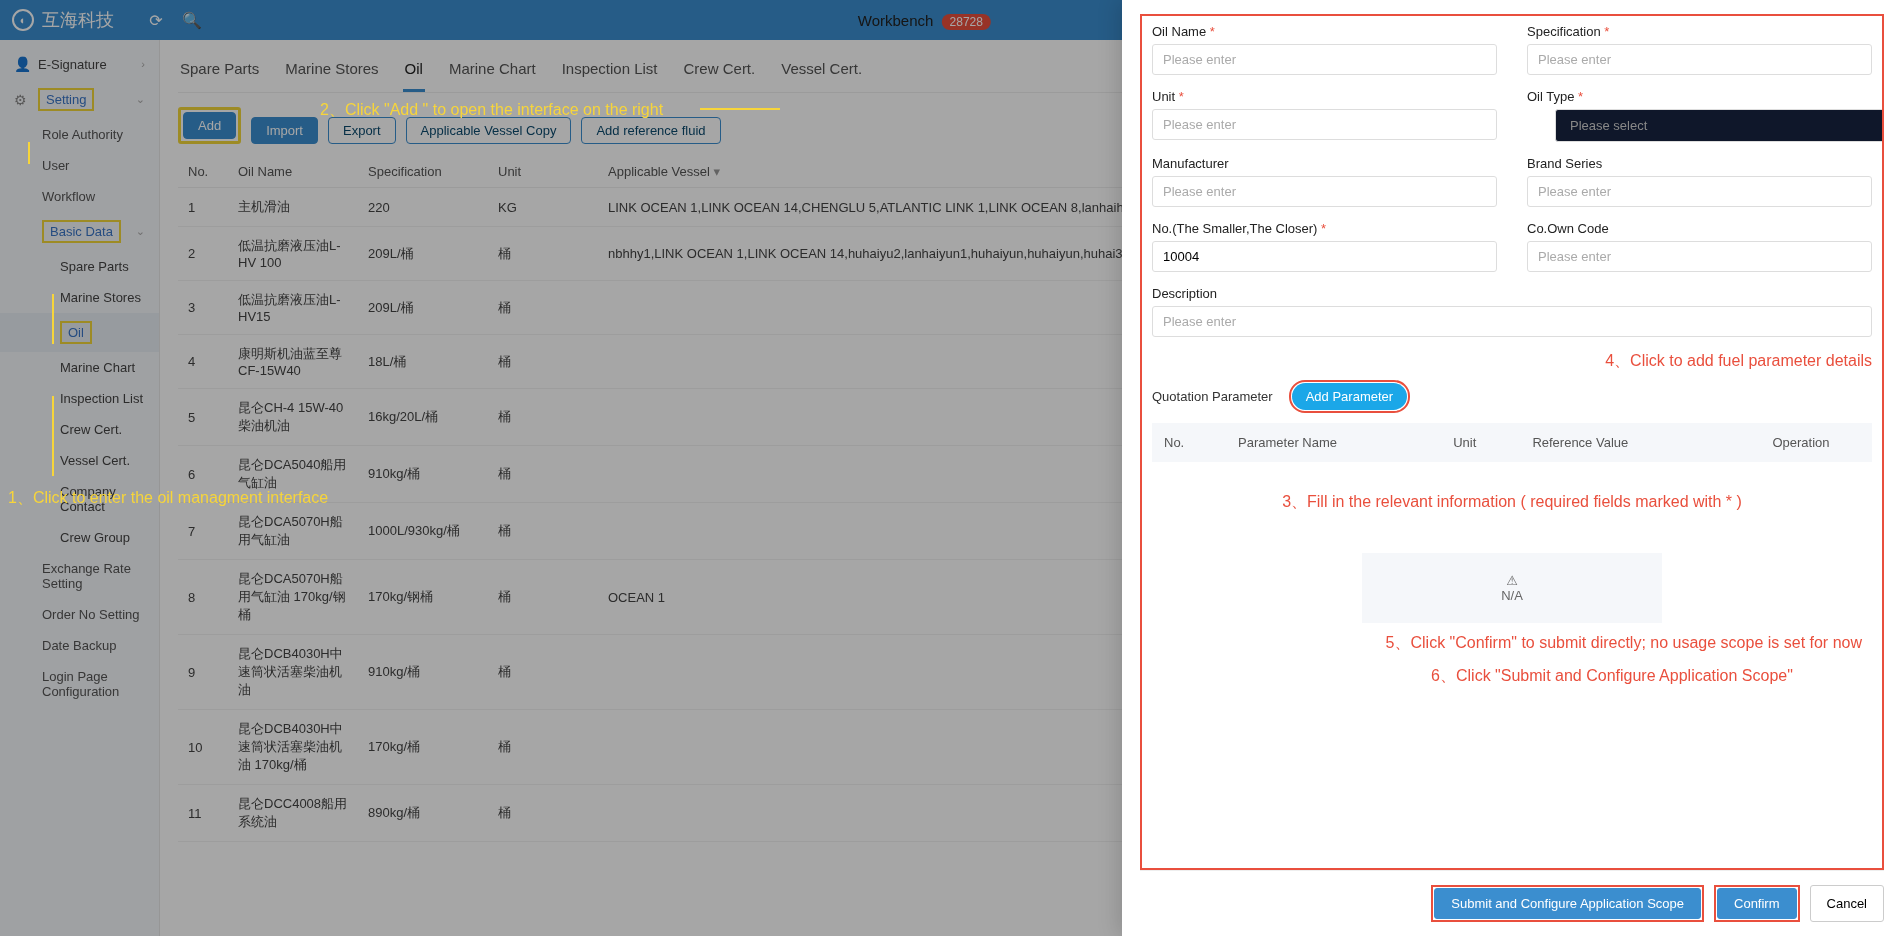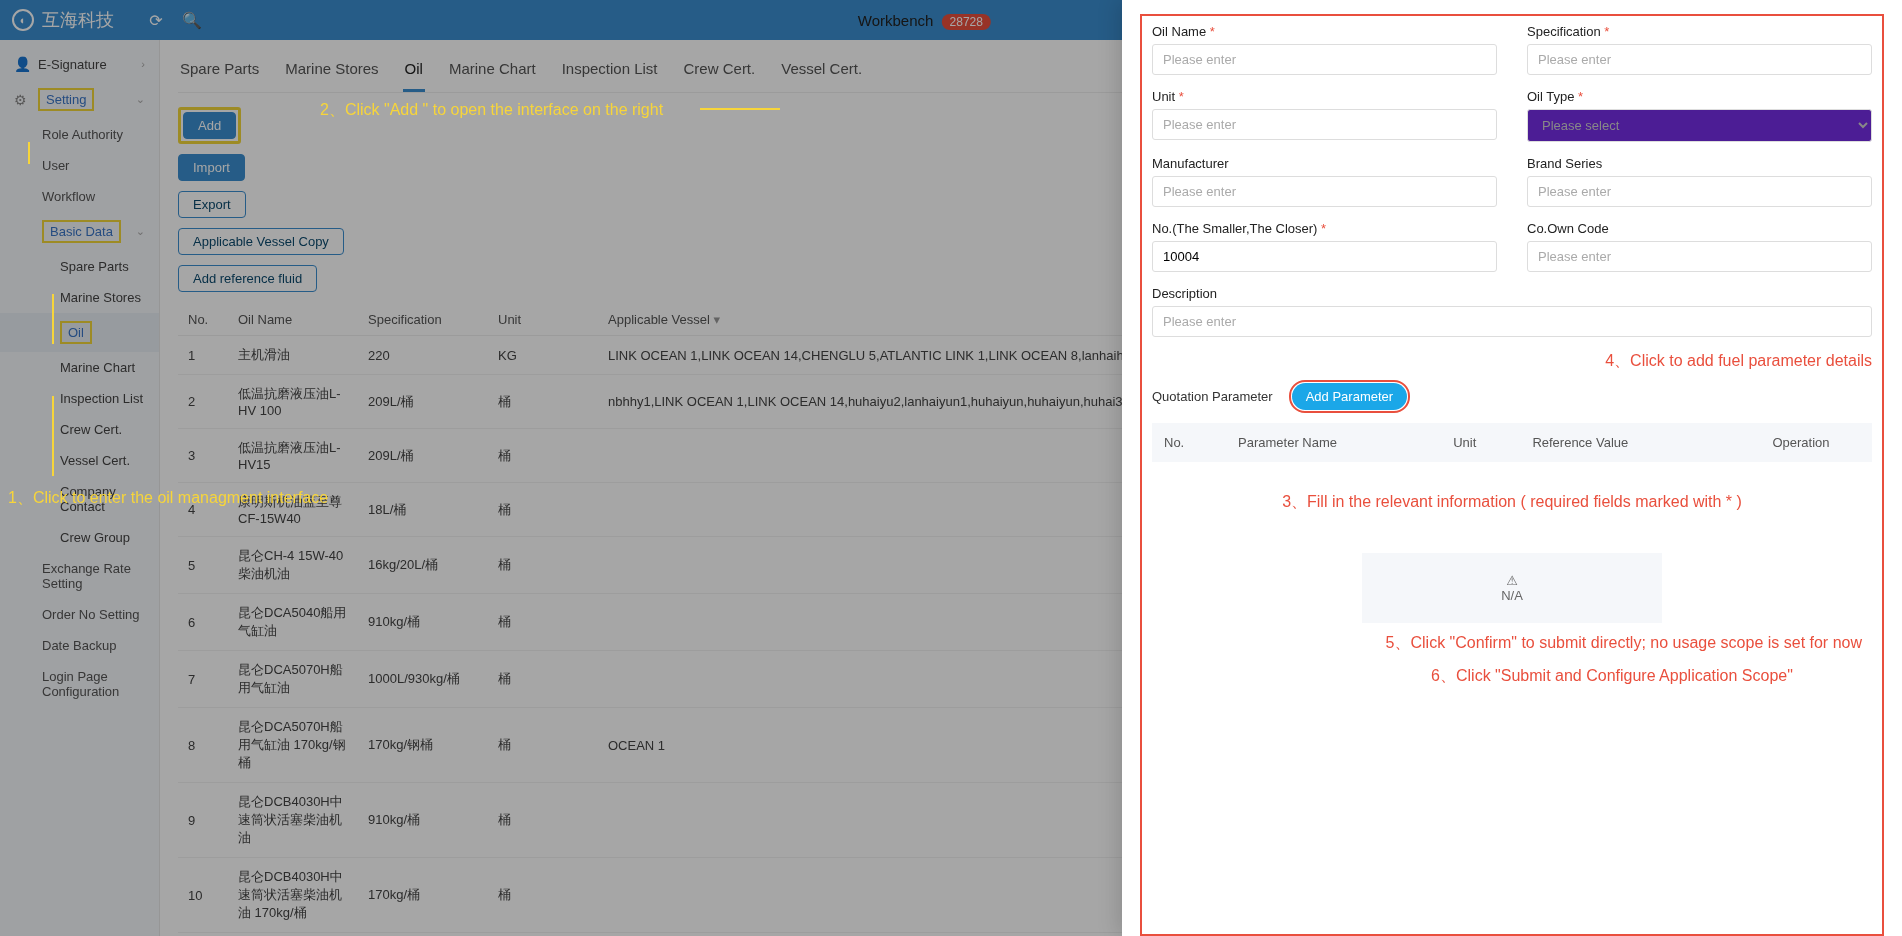--- a/index.html
+++ b/index.html
@@ -19,39 +19,39 @@
 .sb-item.lvl3 { padding-left: 60px; }
 .sb-icon { width:16px; margin-right:8px; color:#888; font-size:14px; }
 .chev { margin-left:auto; color:#aaa; font-size:11px; }
 .sb-active { background:#e8eef5; }
 .highlight-box { border:2px solid #f2d63a; padding:2px 6px; }
 .highlight-text { color: #3975c6; }
 .main { flex:1; background:#fff; padding: 14px 18px; overflow:hidden; }
 .tab-row { display:flex; gap: 22px; border-bottom:1px solid #eee; margin-bottom:14px; }
 .tab { padding: 6px 2px 12px; color:#555; font-size:15px; cursor:pointer; }
 .tab.active { color:#222; border-bottom:3px solid #3b8ecf; font-weight:500; }
-.toolbar { display:flex; gap:10px; margin-bottom:12px; align-items:flex-start;flex-direction:column; }
+.toolbar { display:flex; gap:10px; margin-bottom:12px; align-items:flex-end; }
 .btn { padding: 5px 14px; border:1px solid #3b8ecf; border-radius:4px; color:#0c4a6e; background:#fff; cursor:pointer; font-size:13px; }
 .btn.primary { background:#3b8ecf; color:#fff; }
 .add-hl { border:3px solid #f2d63a; padding:2px; border-radius:3px; }
 .tbl { width:100%; border-collapse:collapse; }
 .tbl th { text-align:left; padding: 8px 10px; font-weight:500; color:#555; border-bottom:1px solid #eee; font-size:13px; }
 .tbl td { padding: 10px 10px; border-bottom:1px solid #f2f2f2; color:#444; font-size:13px; vertical-align:middle; }
 .col-no{width:50px}.col-name{width:130px}.col-spec{width:130px}.col-unit{width:110px}
 .panel { position: absolute; top:0; right:0; bottom:0; width: 780px; background:#fff; z-index:10; padding: 14px 18px 0; box-shadow:-4px 0 20px rgba(0,0,0,0.15); display:flex; flex-direction:column; }
 .panel-title { text-align:center; font-size:16px; color:#333; margin-bottom: 20px; position:relative; }
 .close-x { position:absolute; right:-4px; top:-4px; width:22px; height:22px; border-radius:50%; background:#1ba7e8; color:#fff; display:flex; align-items:center; justify-content:center; font-size:14px; cursor:pointer; }
 .form-area { flex:1; overflow:auto; border:2px solid #e94f3d; padding: 8px 10px 18px; }
 .form-row { display:flex; gap:30px; margin-bottom:14px; }
 .form-col { flex:1; }
 .form-label { font-size:13px; color:#222; margin-bottom:5px; display:block; }
 .req { color:#e94f3d; }
 .form-input { width:100%; padding:7px 10px; border:1px solid #ddd; border-radius:3px; font-size:13px; }
 .form-input::placeholder{color:#aaa;}
-.form-select { width:100%; padding:7px 10px; border:1px solid #ddd; border-radius:3px; font-size:13px; color:#888; background:#4c1d95; }
+.form-select { width:100%; padding:7px 10px; border:1px solid #ddd; border-radius:3px; font-size:13px; color:#888; background:#0f172a;margin-left:28px; }
 .param-row { display:flex; align-items:center; gap:16px; margin: 8px 0 10px; }
 .add-param-btn { background:#1ba7e8; color:#fff; border:none; padding:6px 14px; border-radius:14px; font-size:13px; cursor:pointer; }
 .add-param-hl { border:2px solid #e94f3d; border-radius:16px; padding:1px; }
 .param-tbl { width:100%; background:#f5f7fa; }
 .param-tbl th { padding:10px; text-align:left; color:#555; font-weight:400; font-size:13px; }
 .na-box { margin: 40px auto 10px; width:300px; background:#f5f7fa; padding:20px; text-align:center; color:#666; }
 .panel-footer { padding:14px 0; display:flex; justify-content:flex-end; gap:10px; border-top:1px solid #eee; }
 .ft-btn { padding:7px 16px; border-radius:3px; font-size:13px; cursor:pointer; border:1px solid #ccc; background:#fff; }
 .ft-btn.primary { background:#3b8ecf; color:#fff; border-color:#3b8ecf; }
 .ft-hl { border:2px solid #e94f3d; padding:1px; }
@@ -259,20 +259,25 @@
         </thead>
     </table>
     <div class="anno red" style="position:static; text-align:center; margin-top:30px; pointer-events:none;">3、Fill in the relevant information ( required fields marked with * )</div>
     <div class="na-box">
       <div>⚠</div>
       <div>N/A</div>
     </div>
     <div class="anno red" style="position:static; text-align:right; margin:8px 10px 0 0; pointer-events:none;">5、Click "Confirm" to submit directly; no usage scope is set for now</div>
     <div class="anno red" style="position:static; text-align:center; margin:12px 0 0 200px; pointer-events:none;">6、Click "Submit and Configure  Application Scope"</div>
   </div>
+  <div class="panel-footer">
+    <span class="ft-hl"><button class="ft-btn primary">Submit and Configure Application Scope</button></span>
+    <span class="ft-hl"><button class="ft-btn primary">Confirm</button></span>
+    <button class="ft-btn">Cancel</button>
+  </div>
 </div>
 
 <div class="anno" style="left:8px; top:488px;">1、Click to enter the oil managment interface</div>
 <div class="anno" style="left:320px; top:100px;">2、Click "Add " to open the interface on the right</div>
 
 <div class="arrow-y" style="left:28px; top:142px; width:2px; height:22px;"></div>
 <div class="arrow-y" style="left:52px; top:294px; width:2px; height:50px;"></div>
 <div class="arrow-y" style="left:52px; top:396px; width:2px; height:80px;"></div>
 
 <div class="arrow-y" style="left:700px; top:108px; width:80px; height:2px;"></div>

